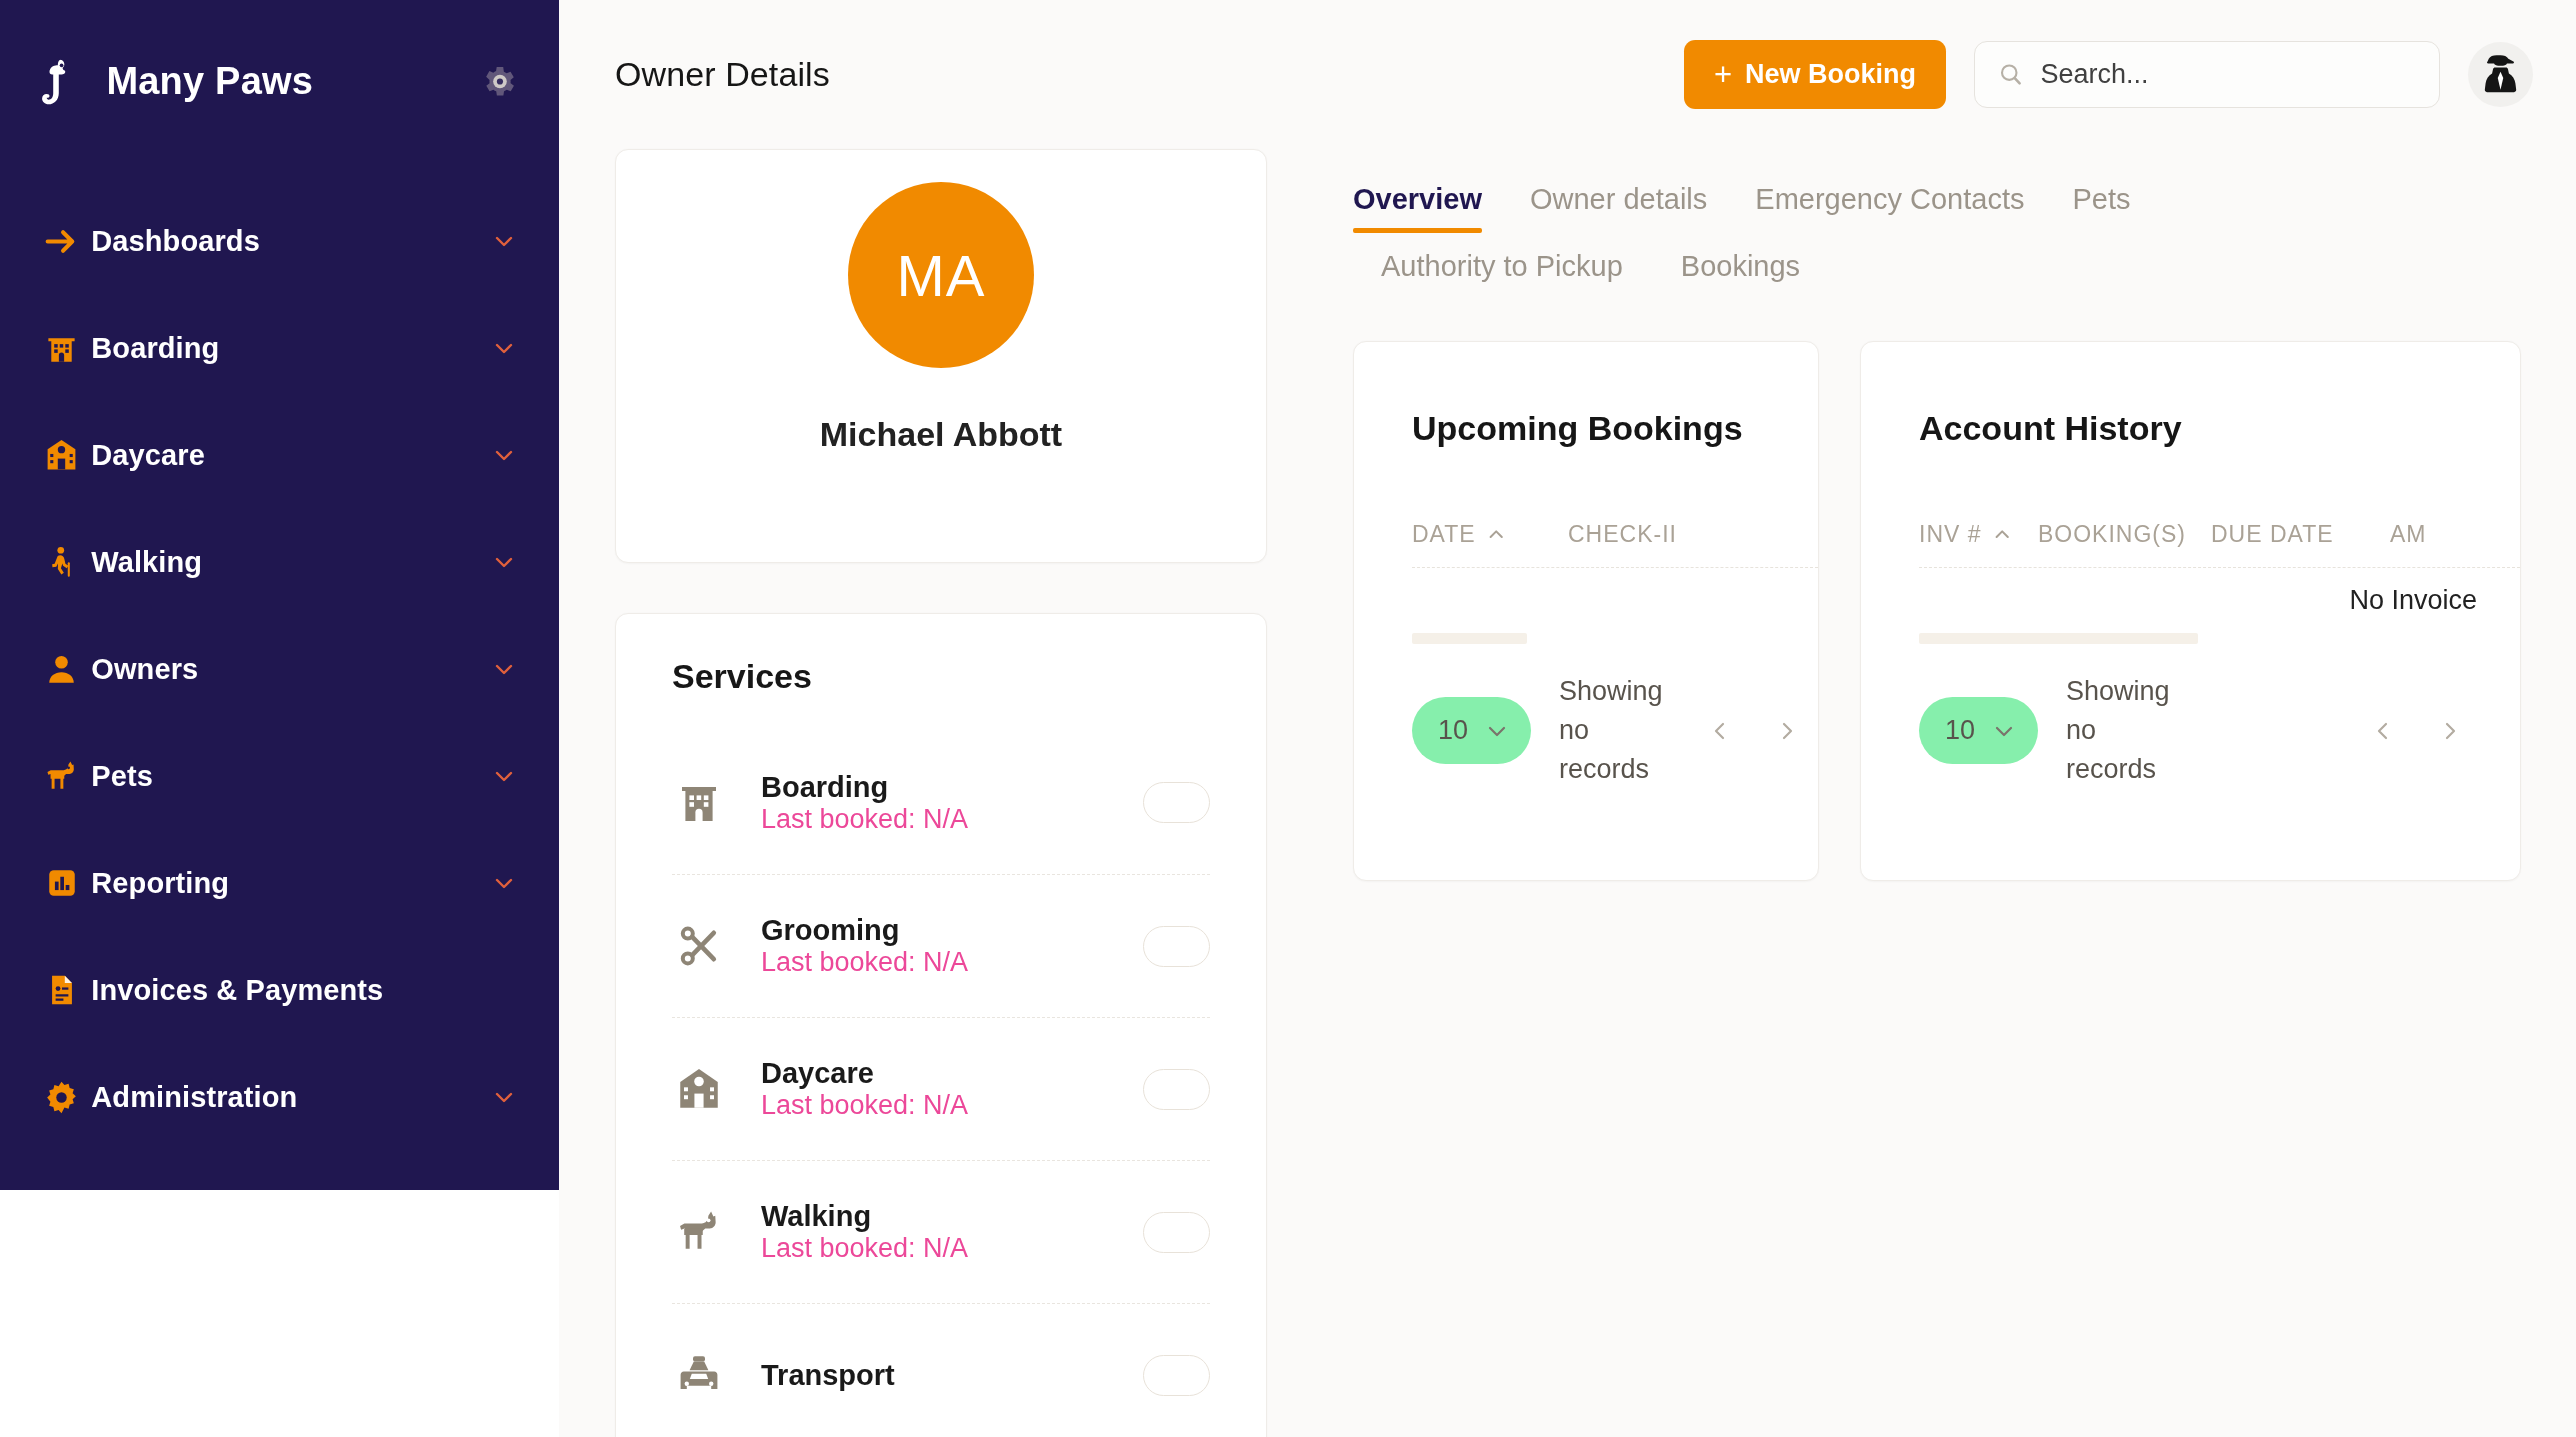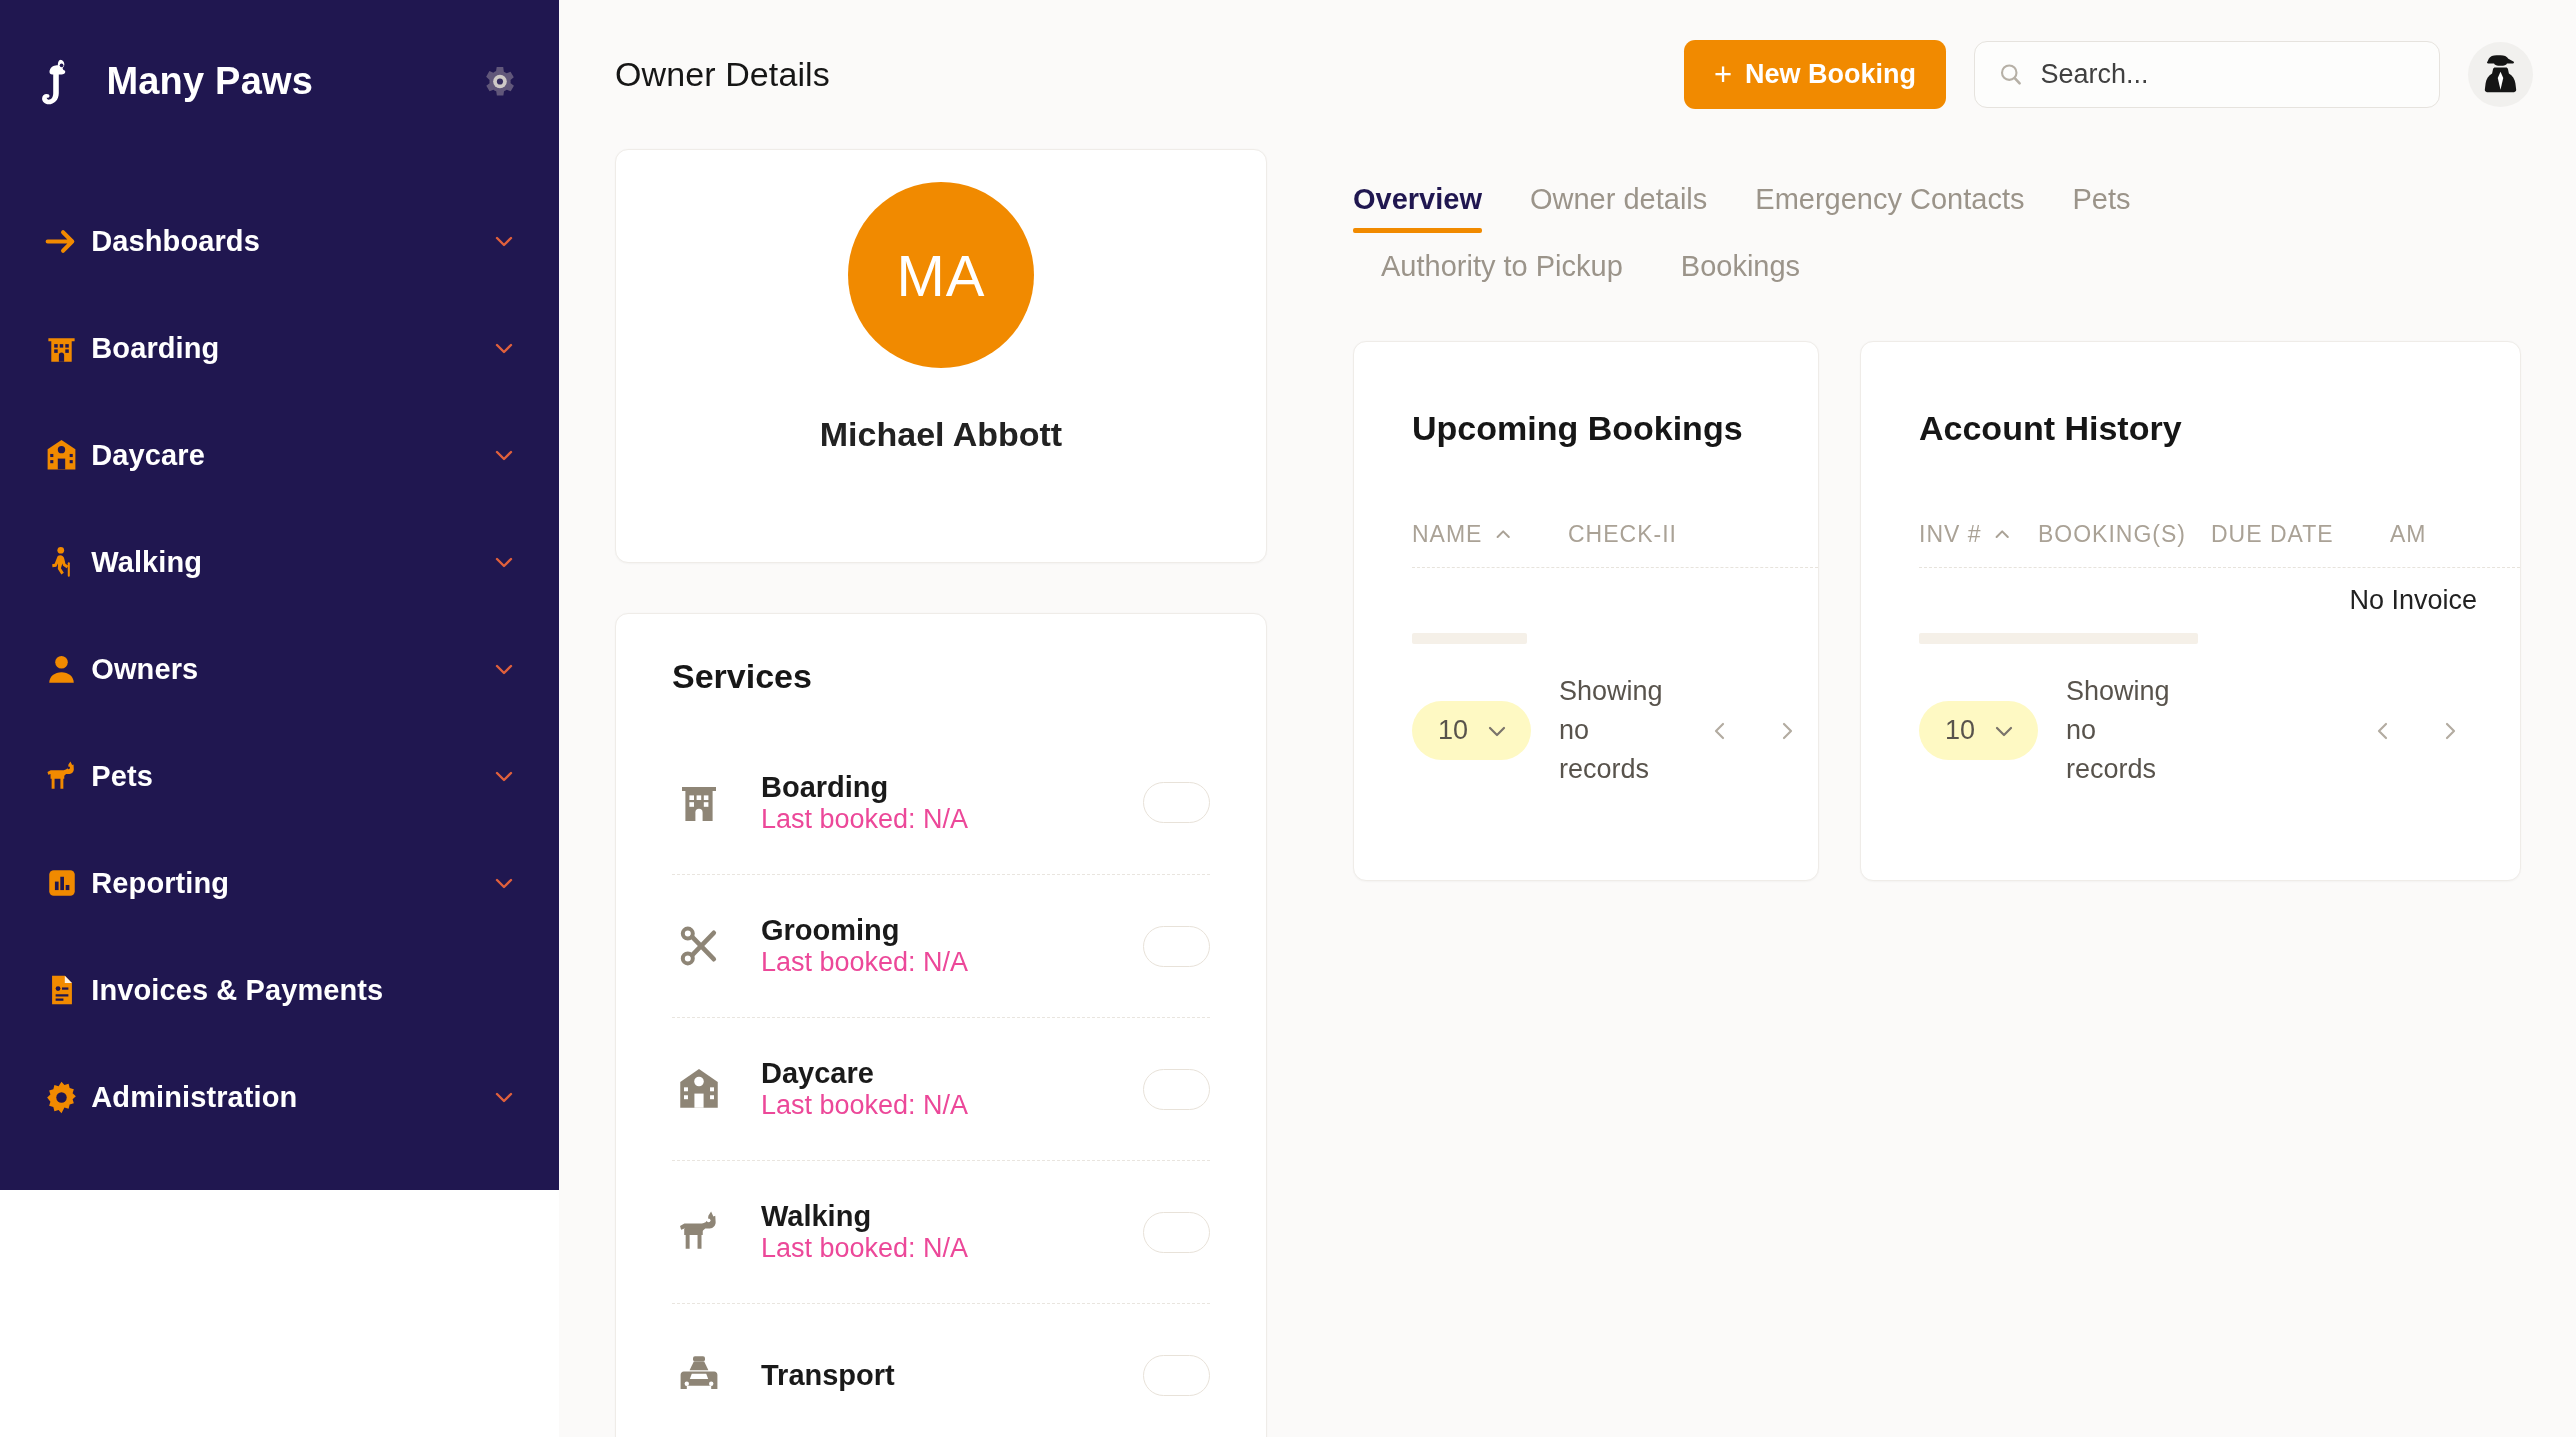--- a/index.html
+++ b/index.html
@@ -188,22 +188,22 @@
   .scroll-thumb {
     position: absolute; left: 0; top: 0; height: 11.2px;
     background: #f5f0e8; border-radius: 1.9px;
   }
 
   .pager {
     display: flex; align-items: center;
     padding: 28px 0 0 58px; gap: 28px;
   }
   .page-size {
-    width: 119px; height: 59px; border-radius: 34px;
-    background: #fef9c3;
+    width: 119px; height: 67px; border-radius: 34px;
+    background: #86efac;
     display: flex; align-items: center; justify-content: space-between;
     padding: 0 22.4px 0 26px; cursor: pointer; flex: 0 0 119px;
   }
   .page-size span { font-size: 27px; color: #58534c; }
   .showing {
     font-size: 27px; color: #58534c; line-height: 1.45;
     width: 121px; flex: 0 0 121px;
   }
   .pg-btns { display: flex; align-items: center; gap: 43px; margin-left: auto; padding-right: 43px; }
   .pg-btn { cursor: pointer; width: 24px; height: 32px; display:flex; align-items:center; justify-content:center; }
@@ -532,21 +532,21 @@
           </div>
         </div>
 
         <div class="panels">
 
           <div class="panel panel-bookings">
             <div class="panel-title">Upcoming Bookings</div>
             <div class="tbl">
               <div class="tbl-head">
                 <div class="th" style="width:156px">
-                  <span>NAME</span>
+                  <span>DATE</span>
                   <span>
                     <svg viewBox="0 0 24 24" width="22.4" height="22.4">
                         <path fill="none" stroke="#aaa296" stroke-width="2.2" stroke-linecap="round" stroke-linejoin="round" d="M6 15l6-6 6 6"></path>
                       </svg>
                   </span>
                 </div>
                 <div class="th">
                   <span>CHECK-II</span>
                 </div>
               </div>

